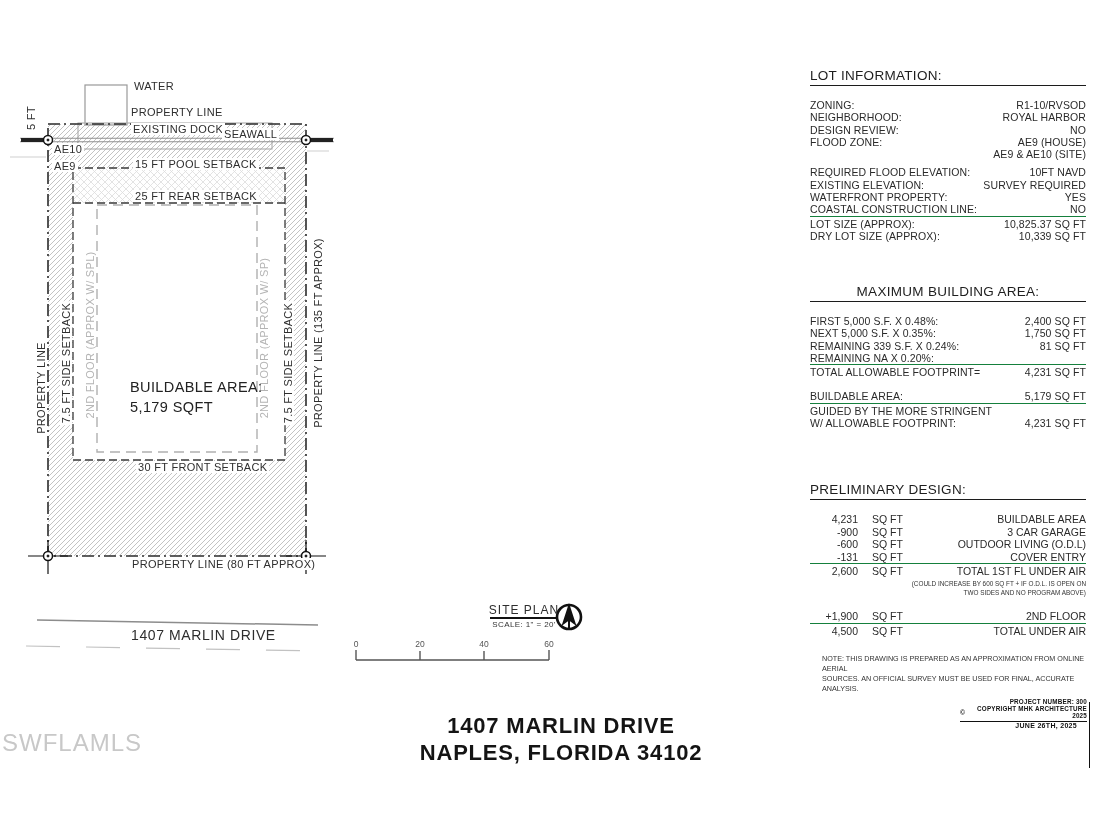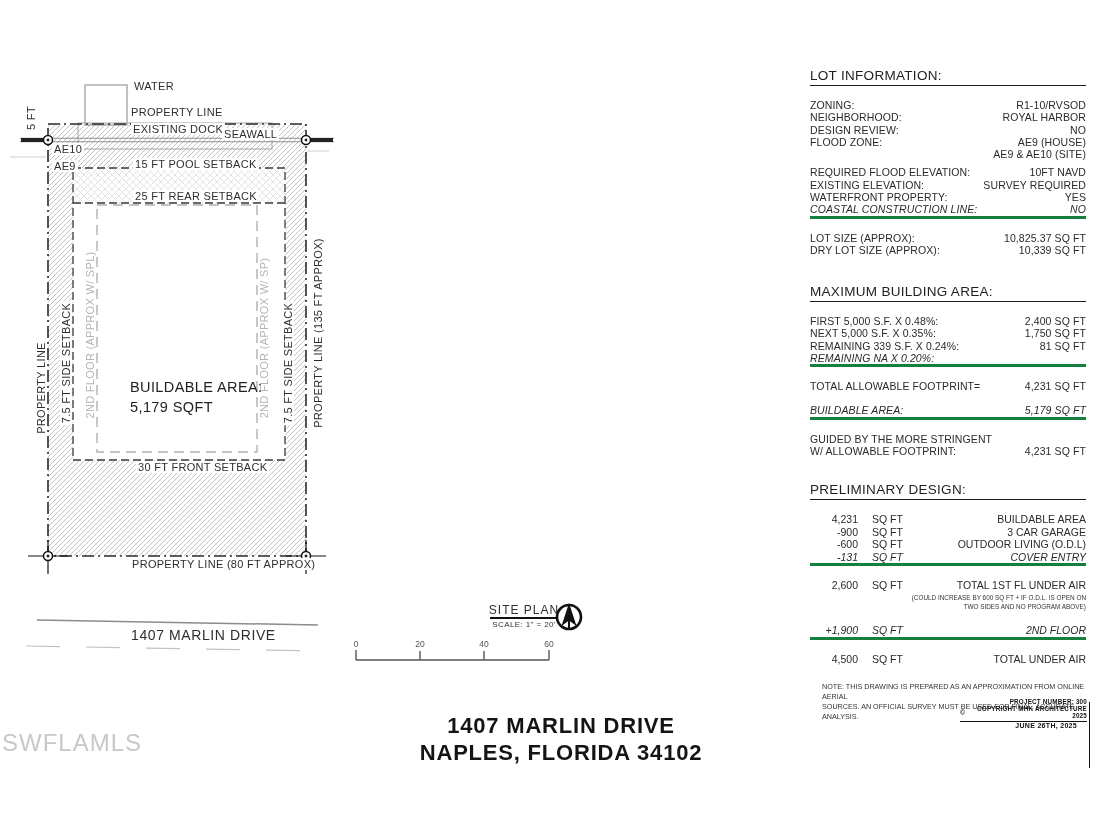--- a/index.html
+++ b/index.html
@@ -18,21 +18,21 @@
   .viewtitle{font-size:12px;letter-spacing:1px;transform:translateX(-50%);}
   .viewscale{font-size:8px;letter-spacing:.4px;transform:translateX(-50%);color:#333;}
   .ticknum{position:absolute;z-index:3;font-size:8.5px;color:#555;transform:translateX(-50%);}
 
   
   .datacol{position:absolute;left:810px;top:0;width:276px;z-index:3;}
   .sec{position:absolute;left:0;width:276px;}
   .sec-title{font-size:13.5px;letter-spacing:.3px;color:#1e1e1e;border-bottom:1.6px solid #1c1c1c;
              padding-bottom:2px;margin-bottom:13px;}
   .row{display:flex;justify-content:space-between;font-size:10.5px;line-height:12.3px;letter-spacing:.1px;gap:36px;}
-  .rule-b{border-bottom:3px solid #15803d;margin-bottom:13px;font-style:italic;}
+  .rule-b{border-bottom:1px solid #15803d;margin-bottom:1px;}
   .gap-top{margin-top:6px;}
   .gap-top-lg{margin-top:12px;}
   .prow{display:flex;font-size:10.5px;line-height:12.6px;}
   .pamt{width:48px;text-align:right;}
   .punit{width:44px;margin-left:14px;}
   .pdesc{flex:1;text-align:right;}
   .odl-note{text-align:right;font-size:6.4px;line-height:8.6px;color:#333;margin:2px 0 13px;}
   .bottom-note{margin:17px 0 4px 12px;font-size:7.2px;line-height:10px;color:#333;}
 
   
@@ -203,21 +203,21 @@
       <div class="row">
           <span>LOT SIZE (APPROX):</span>
           <span>10,825.37  SQ FT</span>
         </div>
       <div class="row">
           <span>DRY LOT SIZE (APPROX):</span>
           <span>10,339  SQ FT</span>
         </div>
     </div>
 
-    <div class="sec" style="top:284px;">
+    <div class="sec" style="top:284px;text-align:center;">
       <div class="sec-title">MAXIMUM BUILDING AREA:</div>
       <div class="row">
           <span>FIRST 5,000 S.F. X 0.48%:</span>
           <span>2,400 SQ FT</span>
         </div>
       <div class="row">
           <span>NEXT 5,000 S.F. X 0.35%:</span>
           <span>1,750 SQ FT</span>
         </div>
       <div class="row">

